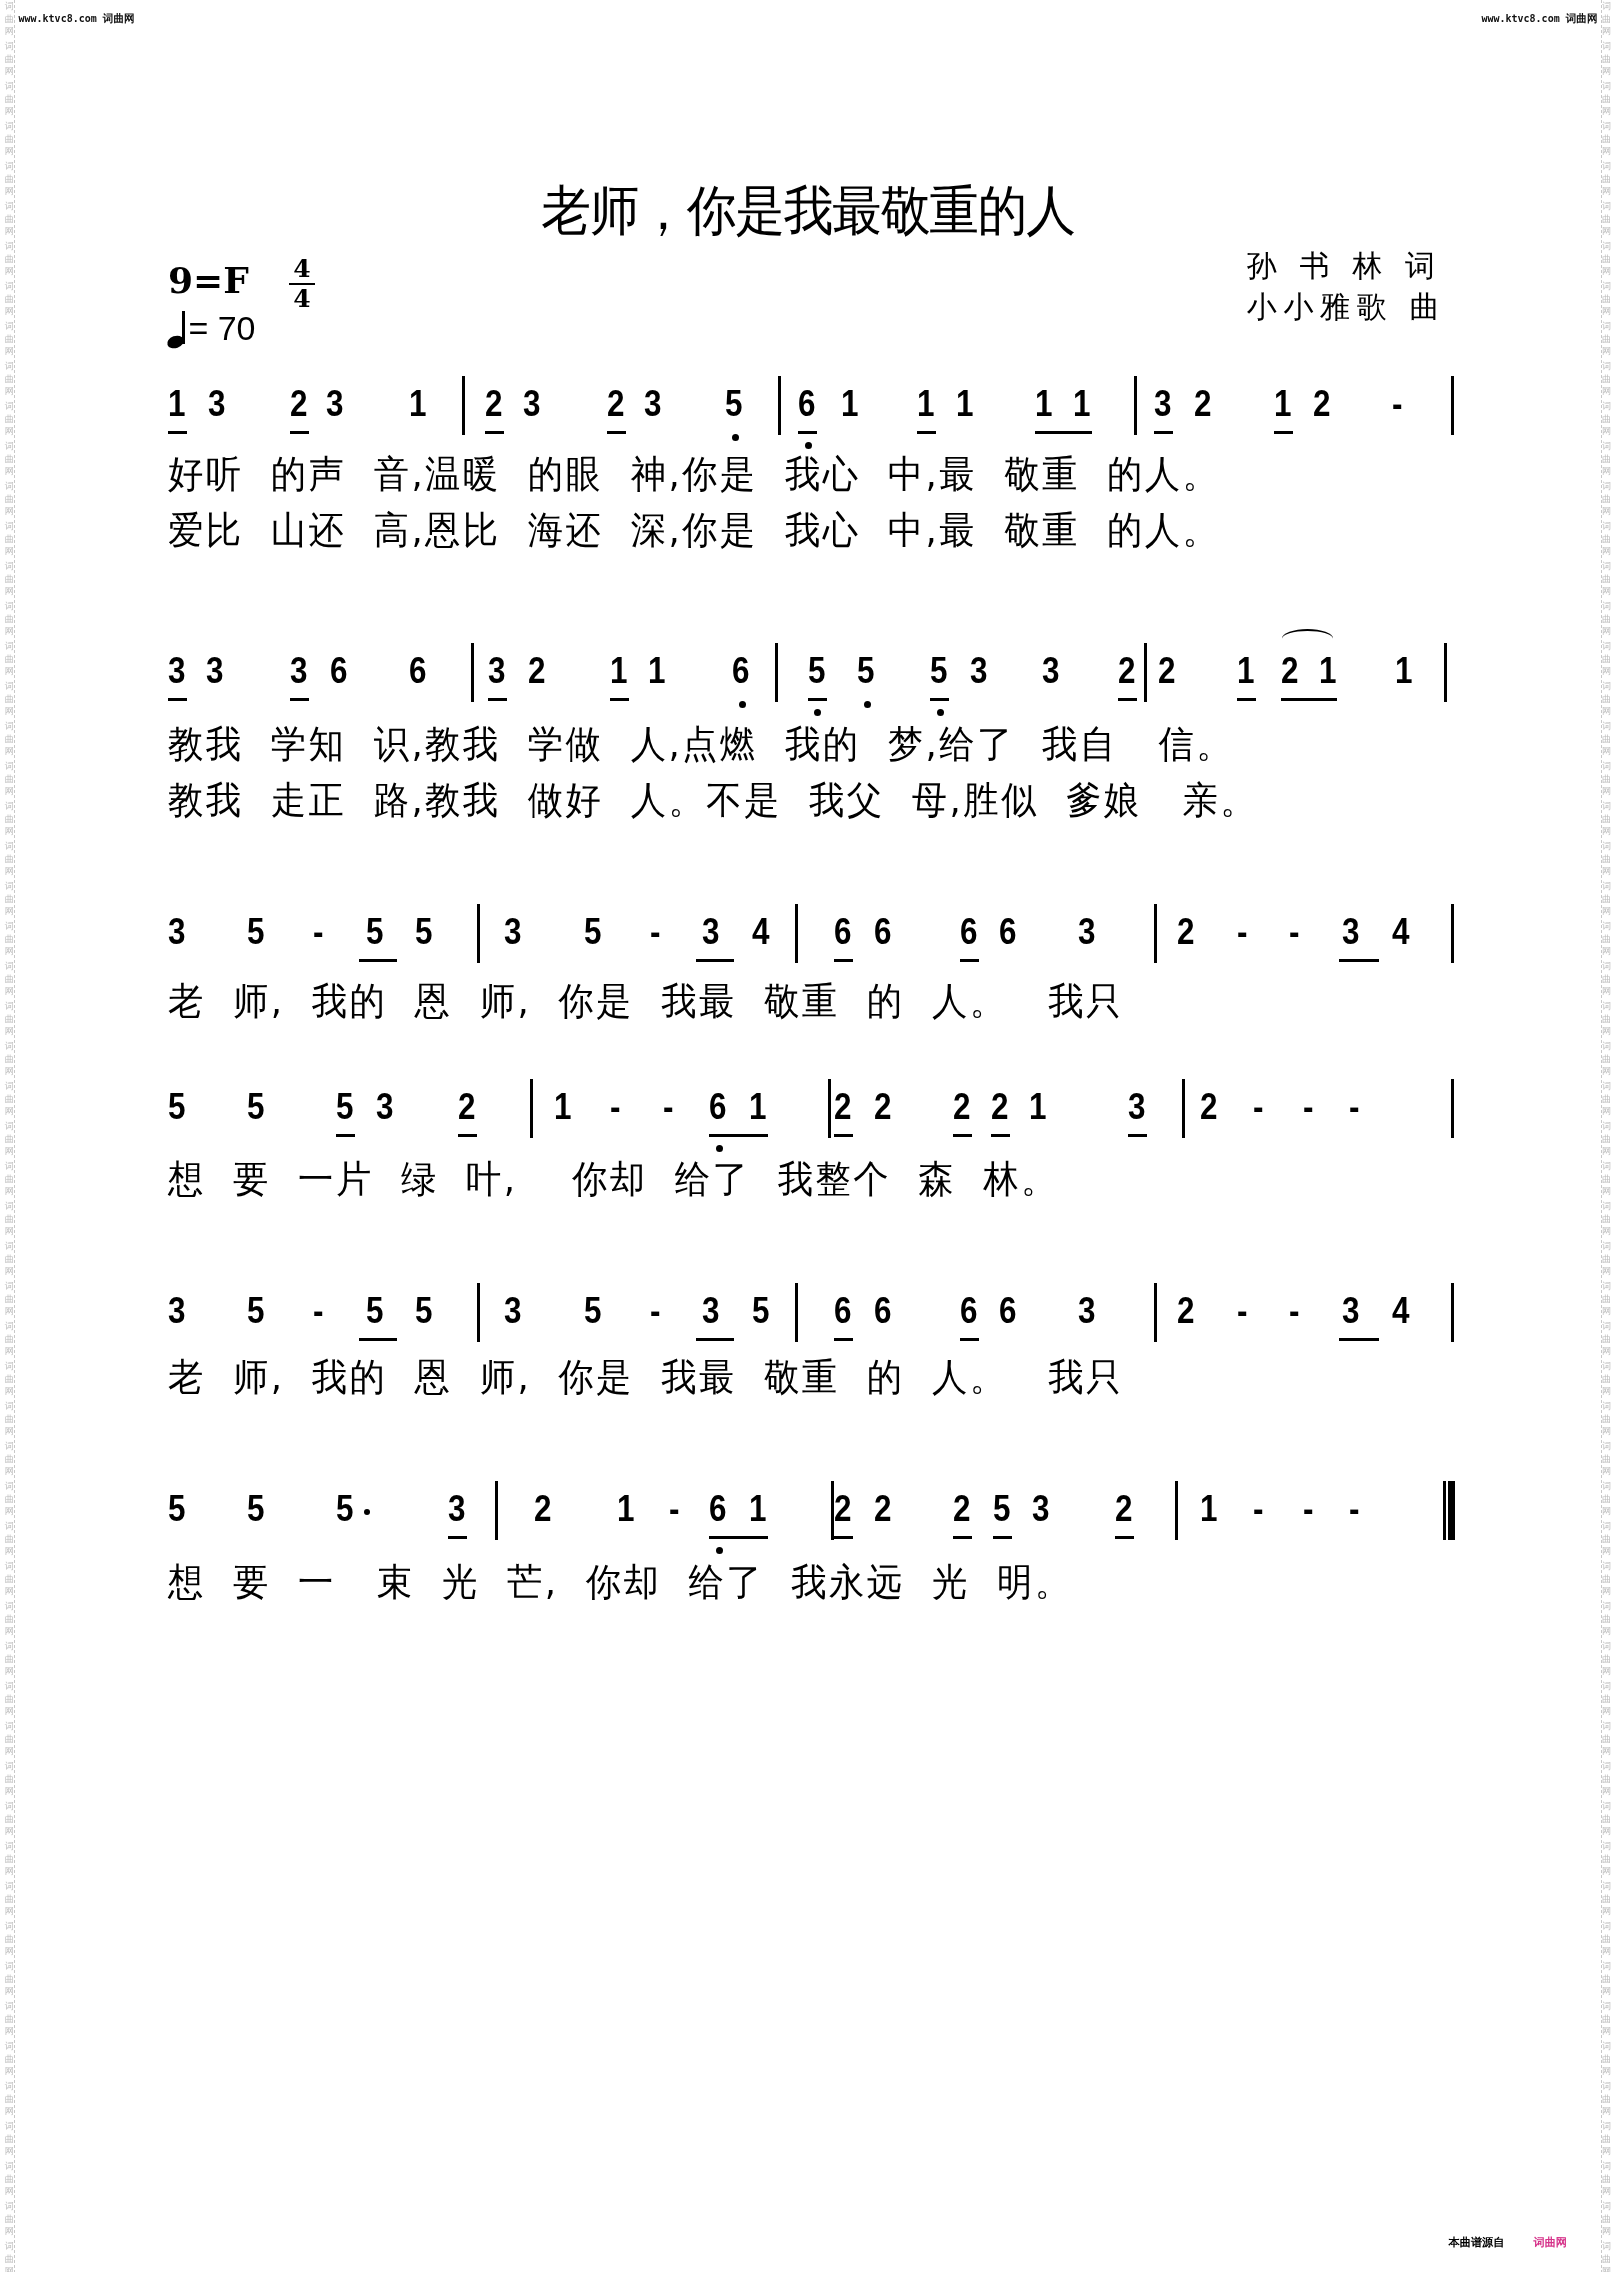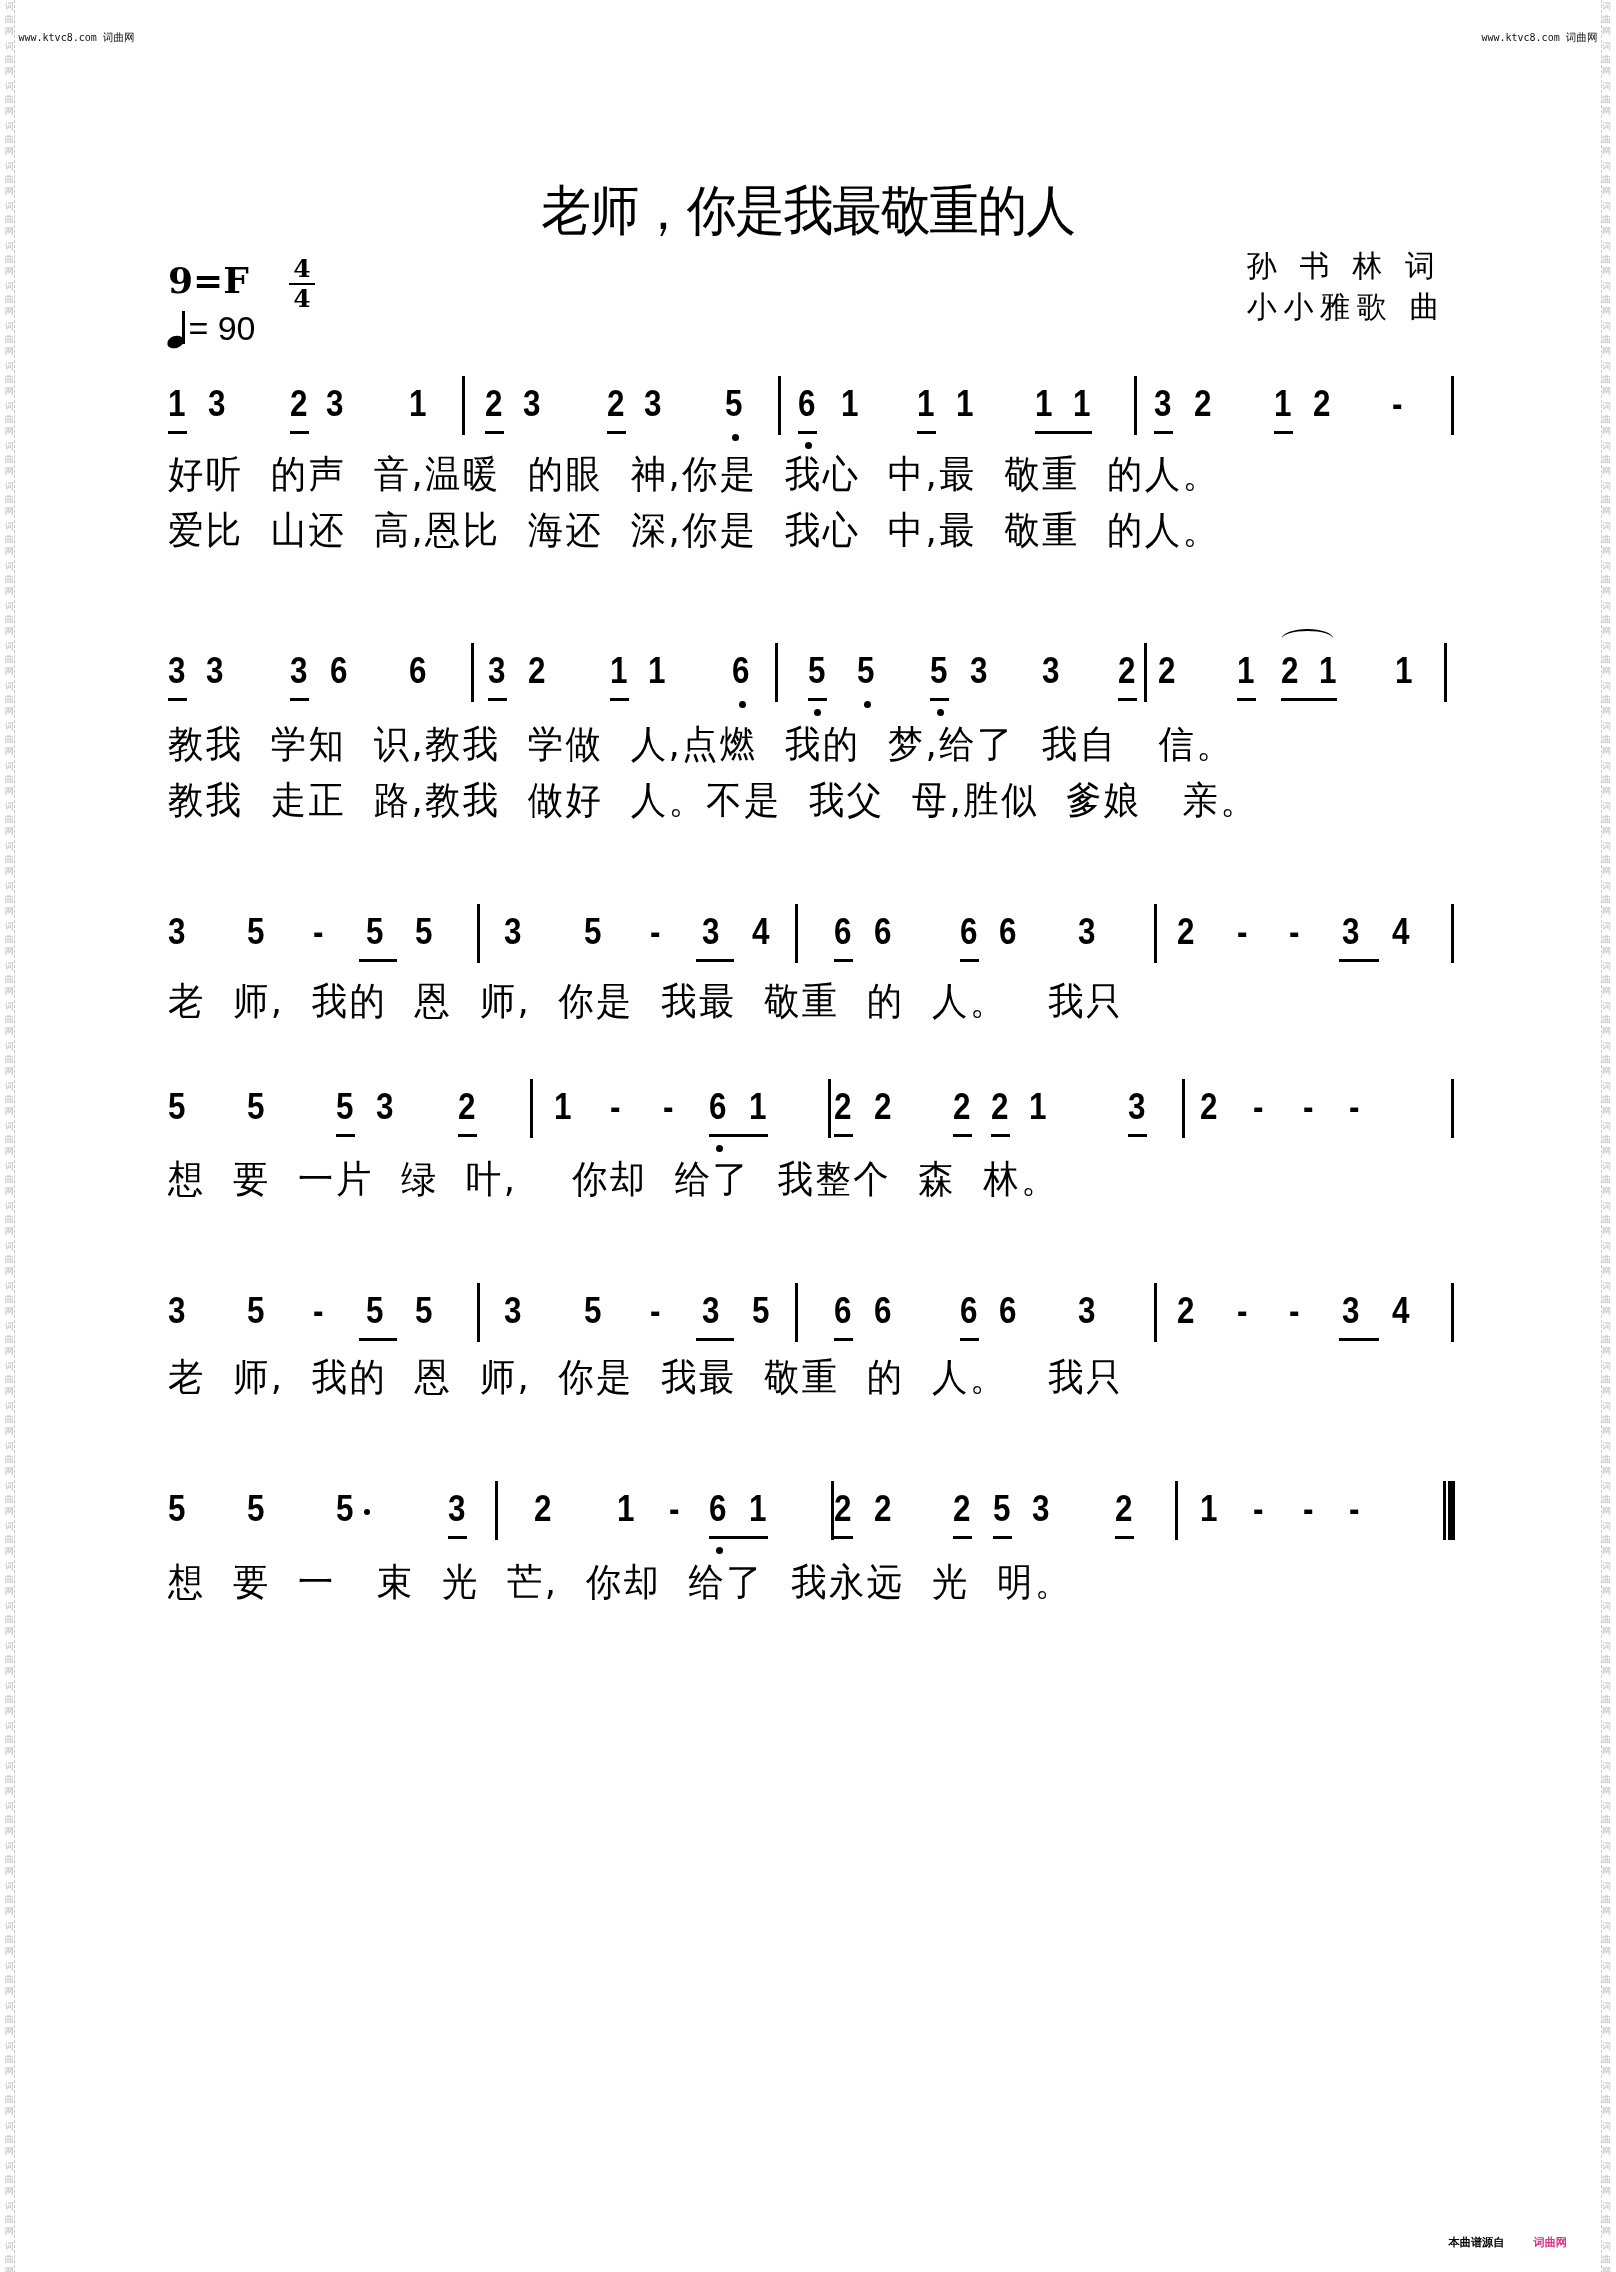--- a/index.html
+++ b/index.html
@@ -4,21 +4,21 @@
 <style>
   html,body{margin:0;padding:0;background:#fff;}
   body{width:1616px;height:2273px;position:relative;overflow:hidden;font-family:"DejaVu Sans","Liberation Sans",sans-serif;color:#000;}
   .wm-strip{position:absolute;top:0;width:16px;height:2273px;overflow:hidden;color:#bdbdbd;font-size:9.2px;line-height:12.5px;text-align:center;}
   .wm-strip.left{left:1.3px;}
   .wm-strip.right{right:1.3px;}
   .wm-line{position:absolute;top:0;height:2273px;border-left:1.3px dashed #c8c8c8;}
   .wm-line.left{left:14px;}
   .wm-line.right{right:14px;}
   .wm-group{height:40px;}
-  .site-header{position:absolute;top:31px;font-family:"DejaVu Sans Mono","Liberation Mono",monospace;font-size:10px;color:#111;}
+  .site-header{position:absolute;top:12px;font-family:"DejaVu Sans Mono","Liberation Mono",monospace;font-size:10px;color:#111;font-weight:bold;}
   .site-header.left{left:18.5px;}
   .site-header.right{right:18.5px;}
   .site-header .cn{font-family:"DejaVu Sans",sans-serif;font-size:10.6px;}
   .title{position:absolute;top:175px;left:0;width:1616px;text-align:center;font-size:54px;font-family:"DejaVu Sans",sans-serif;letter-spacing:-1.3px;transform:scaleX(0.92);}
   .key{position:absolute;left:168px;top:259px;font-family:"DejaVu Serif","Liberation Serif",serif;font-weight:bold;font-size:36px;}
   .timesig{position:absolute;left:289px;top:256px;font-family:"DejaVu Serif",serif;font-weight:bold;font-size:25px;line-height:26px;text-align:center;width:26px;}
   .timesig .bar{height:2.6px;background:#000;margin:0.7px 0;}
   .tempo{position:absolute;left:166px;top:309px;font-size:34px;font-family:"Liberation Sans",sans-serif;}
   .tempo .note{display:inline-block;width:22.4px;height:37px;position:relative;vertical-align:bottom;}
   .tempo .note .stem{position:absolute;left:16px;top:0;width:3.3px;height:33px;background:#000;}
@@ -636,21 +636,21 @@
 </div>
 
 <div class="title">老师，你是我最敬重的人</div>
 <div class="key">9=F</div>
 <div class="timesig">
   <div>4</div>
   <div class="bar"></div>
   <div>4</div>
 </div>
 <div class="tempo">
-  <span class="note"><span class="stem"></span><span class="head"></span></span><span>= 90</span>
+  <span class="note"><span class="stem"></span><span class="head"></span></span><span>= 70</span>
 </div>
 <div class="credits">
   <div>孙 书 林 词</div>
   <div>小小雅歌 曲</div>
 </div>
 
 <div class="row" style="top:376px">
   <div class="notes" id="sys1">
       <span class="n" style="left:0px">1</span>
       <span class="n" style="left:40px">3</span>

